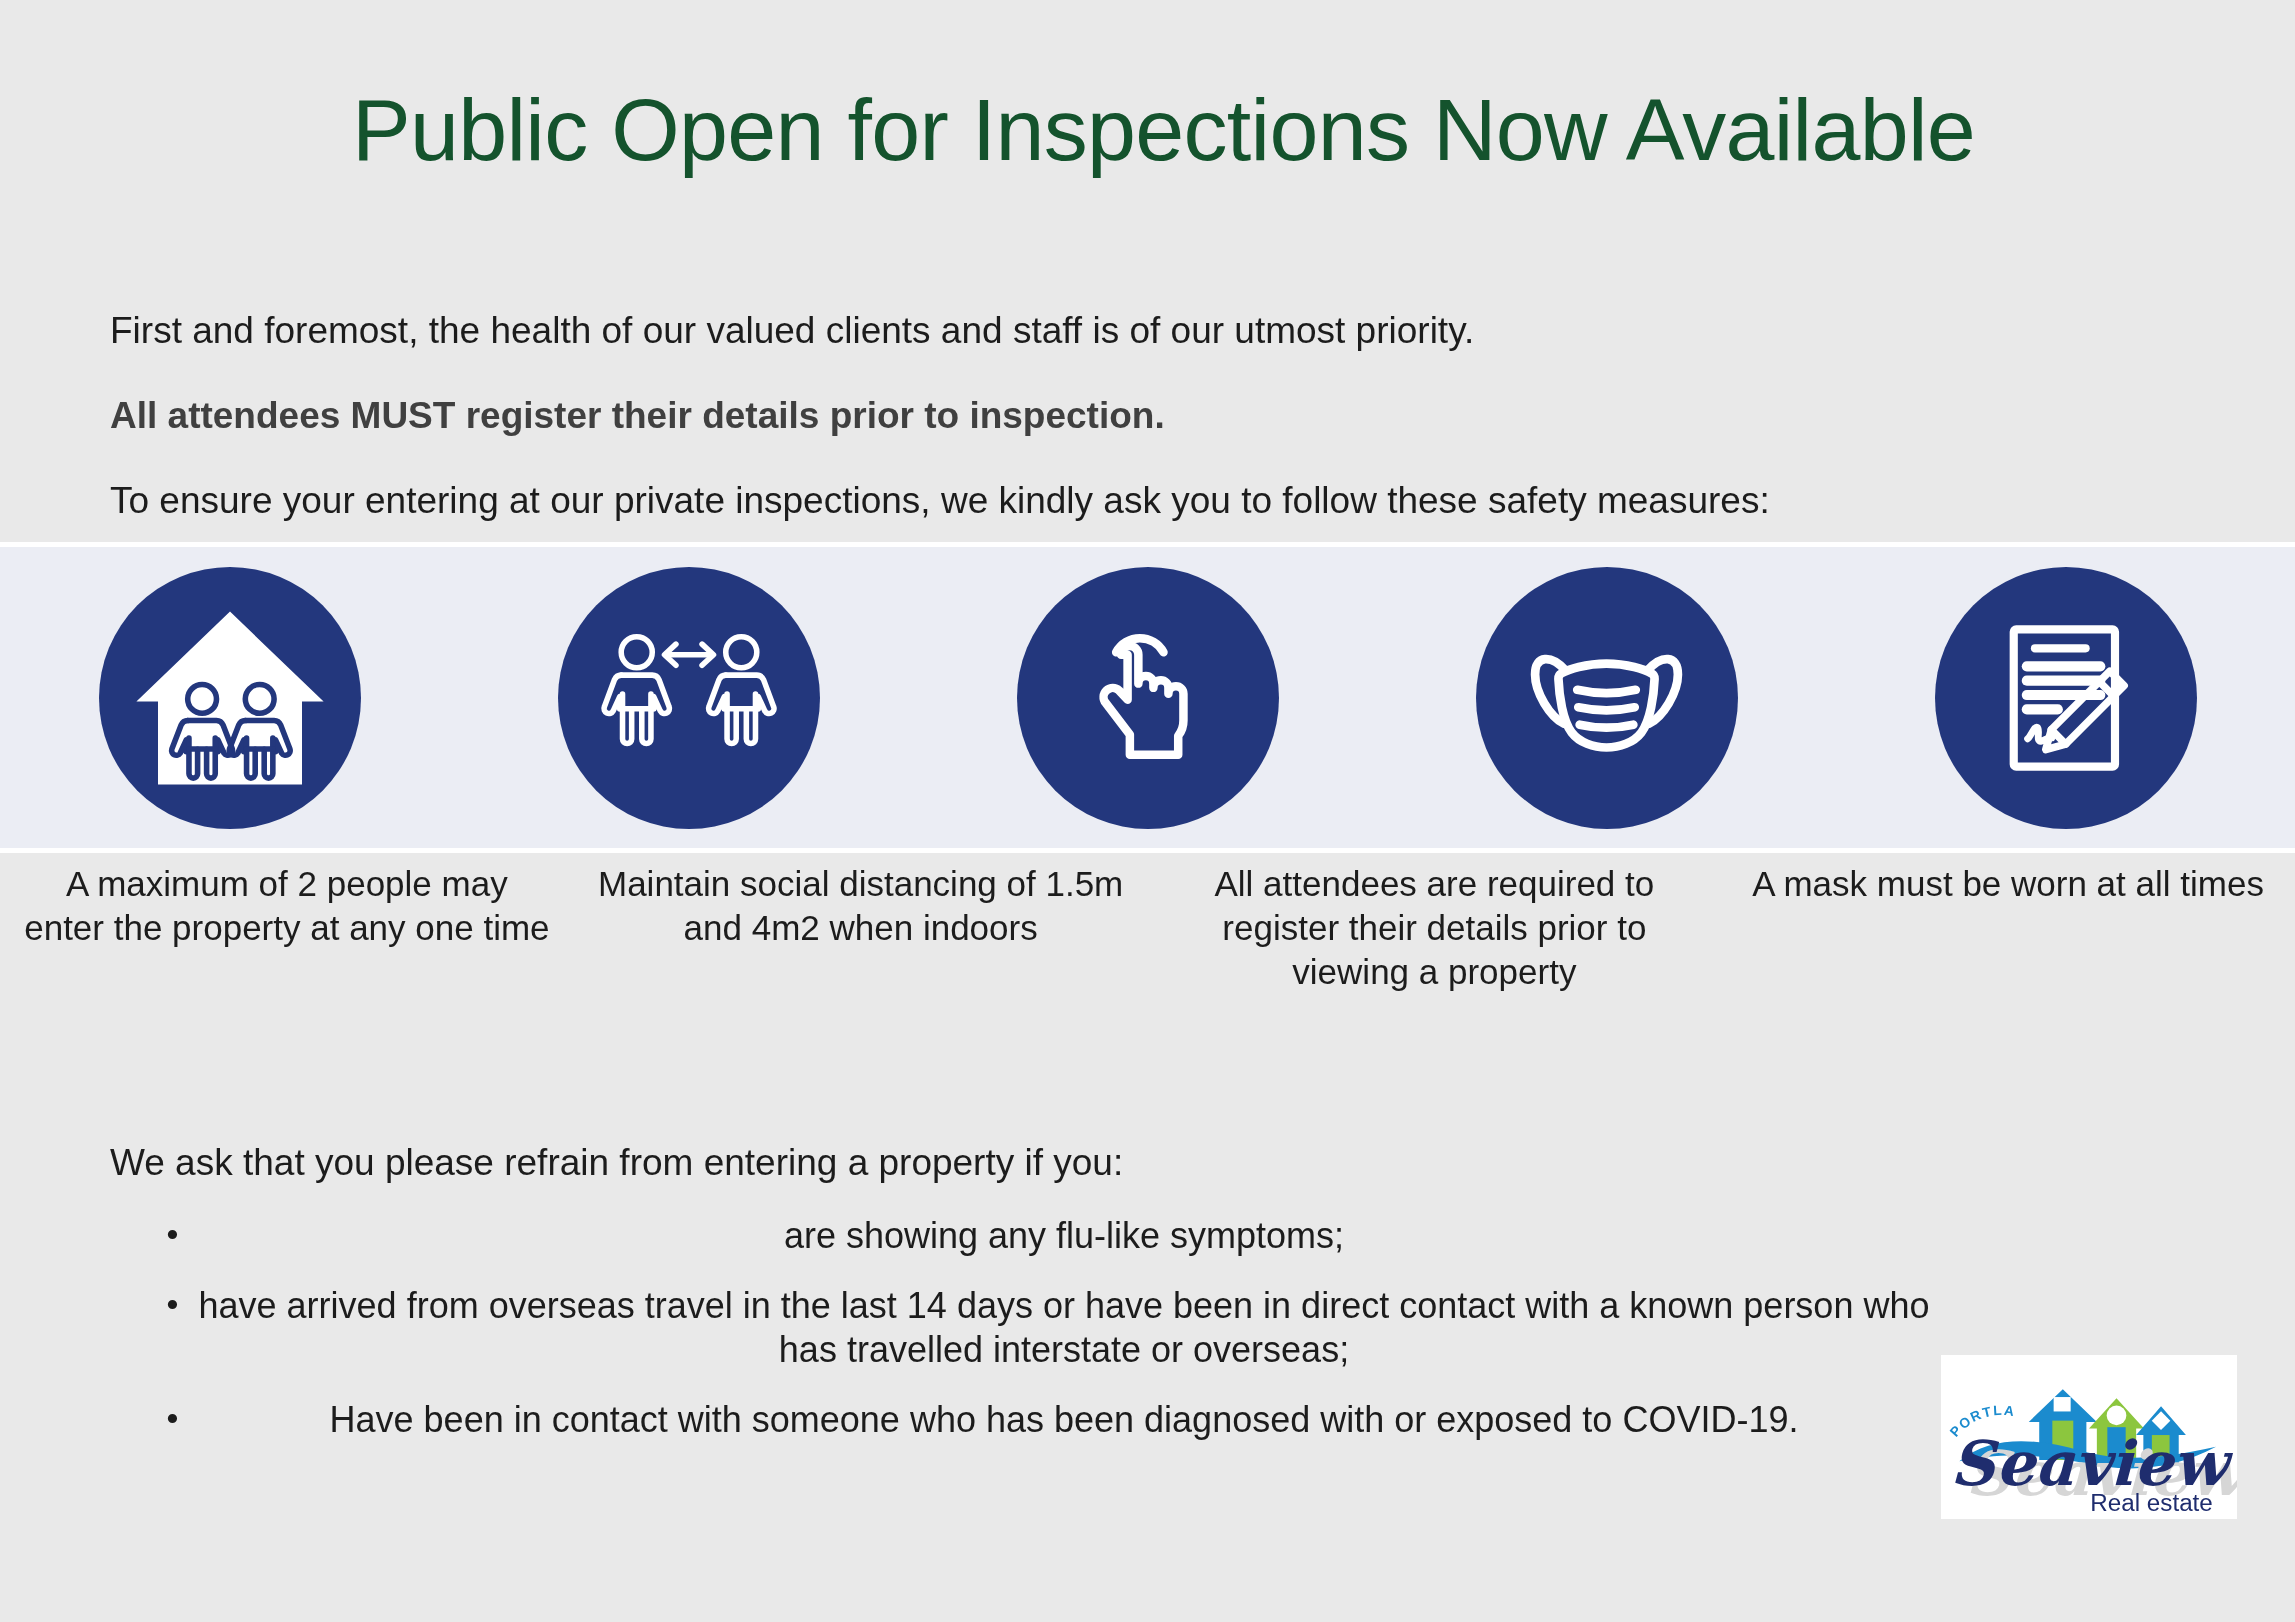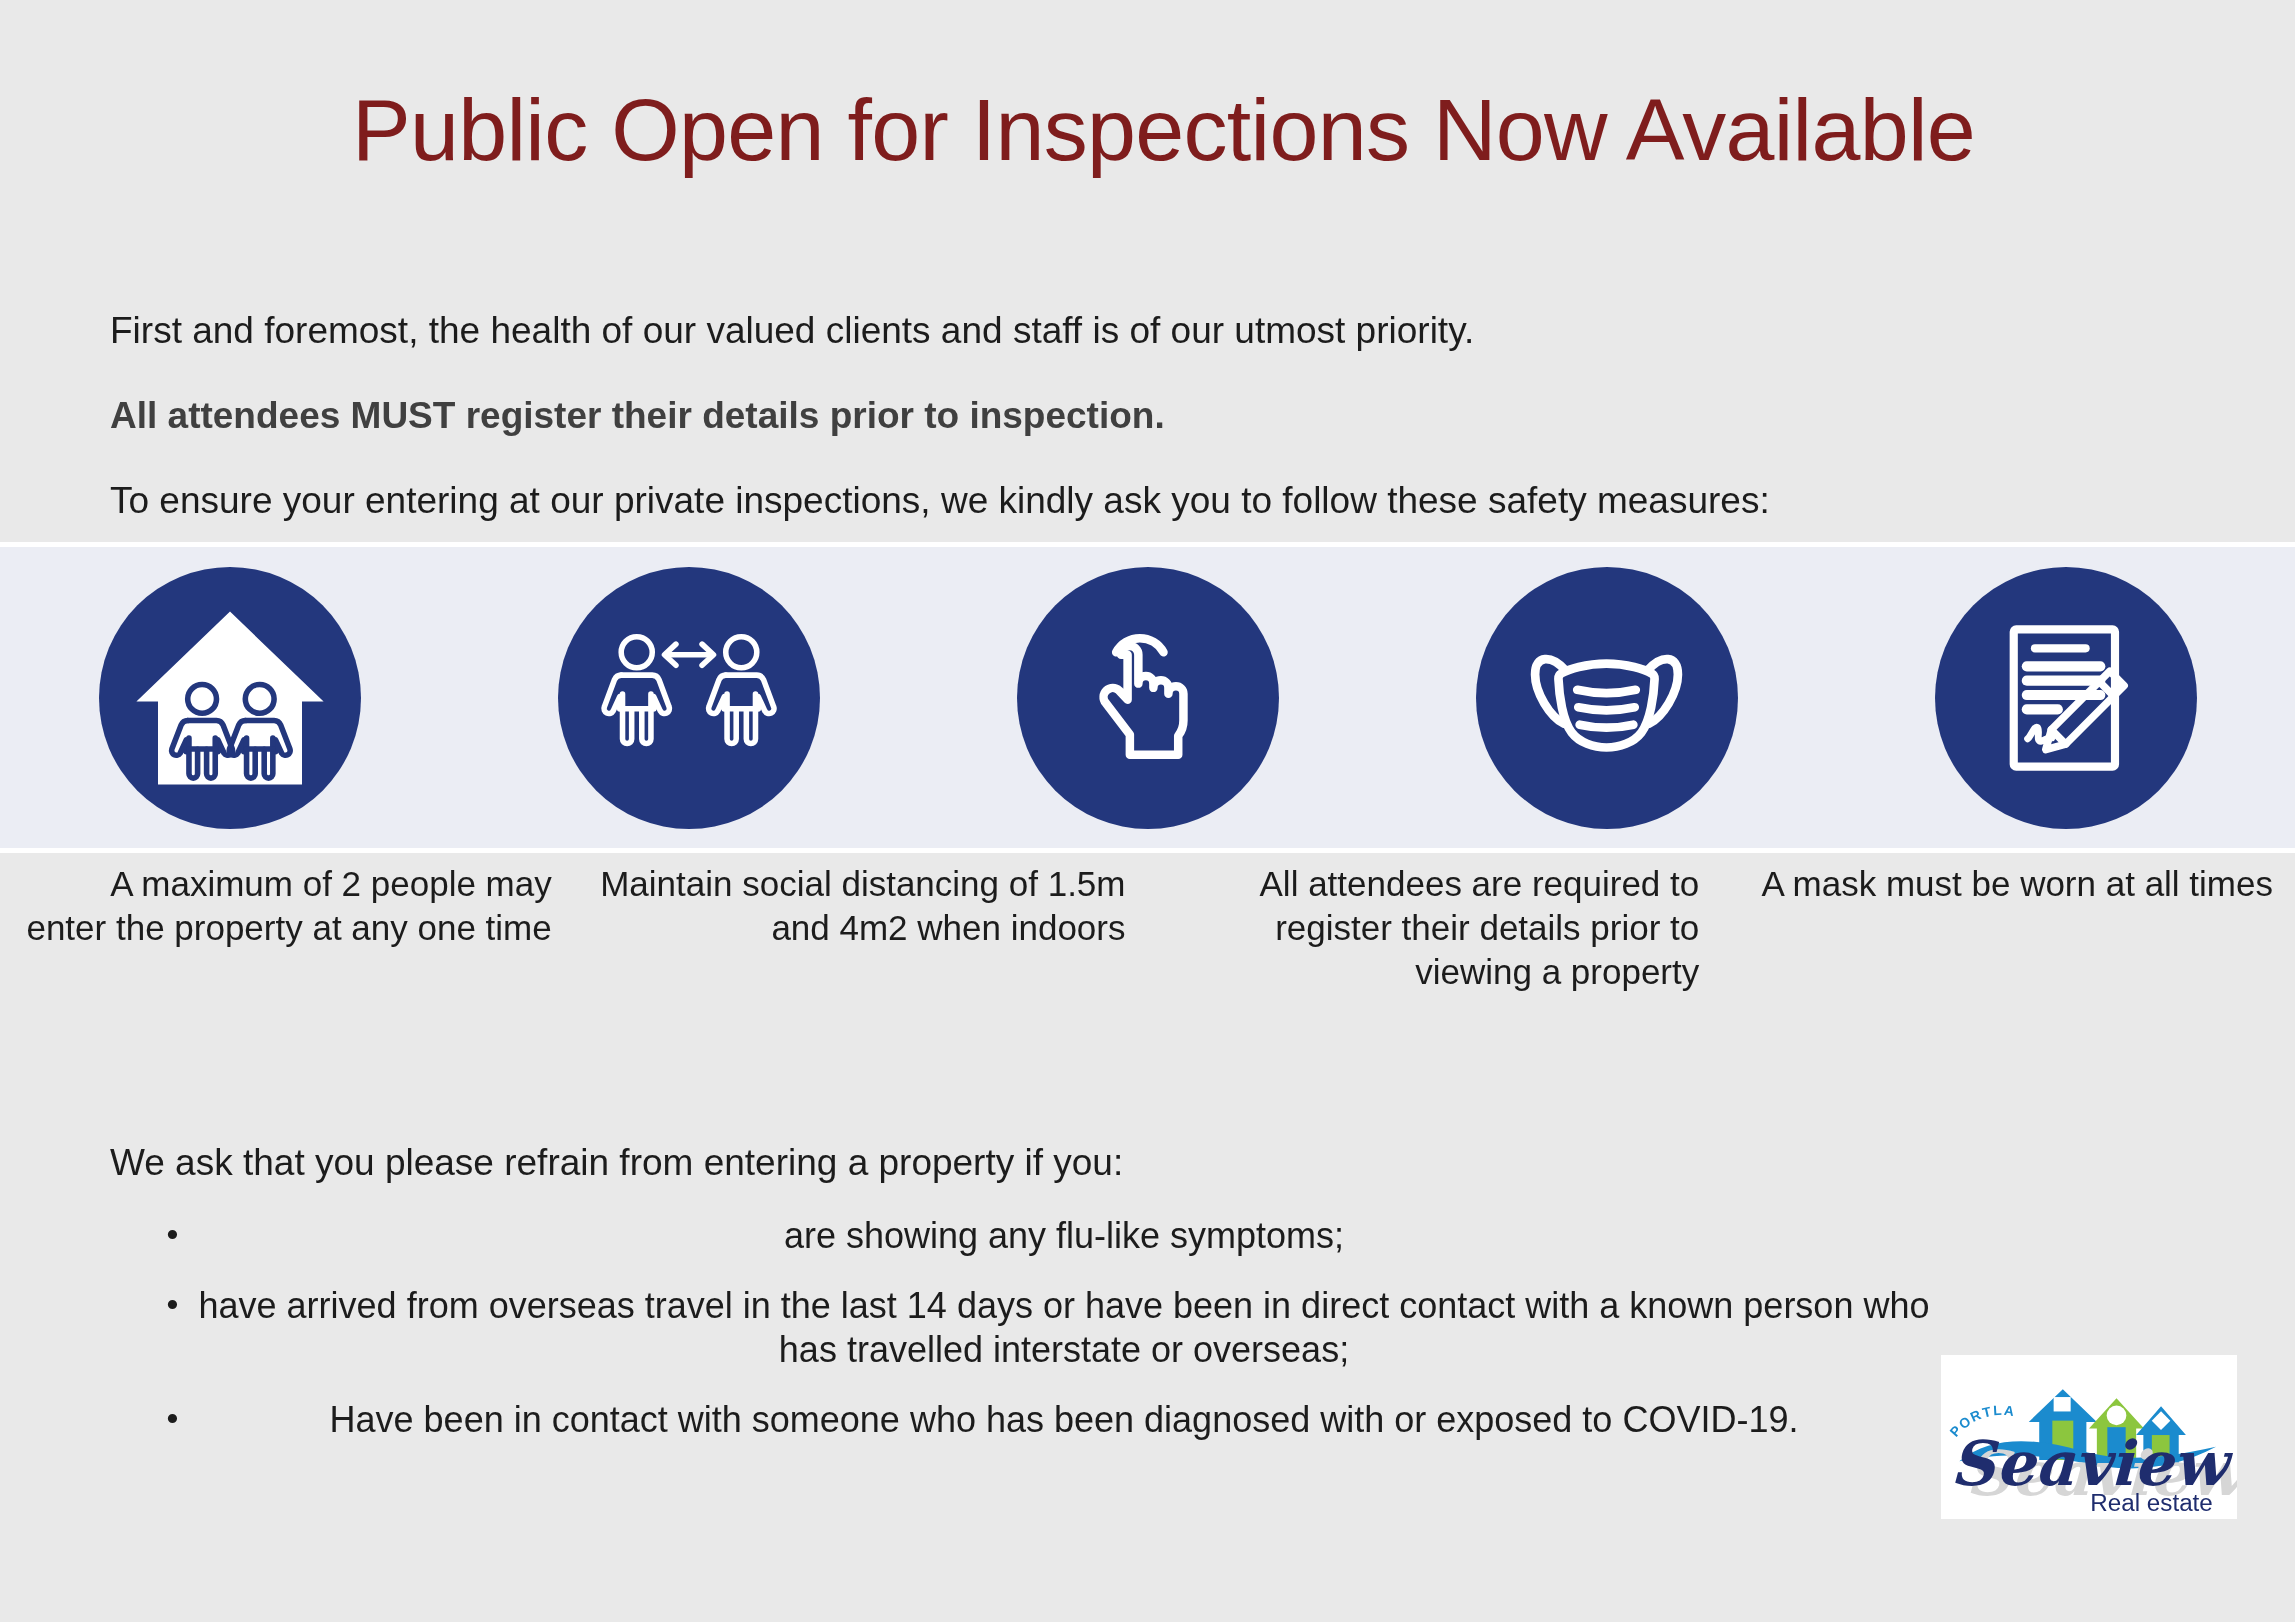--- a/index.html
+++ b/index.html
@@ -26,21 +26,21 @@
     background: #e9e9e9;
   }
   .page-title {
     position: absolute;
     left: 0; top: 84px;
     width: 2295px;
     text-align: center;
     font-size: 88px;
     font-weight: 400;
     letter-spacing: -0.7px;
-    color: #7f1d1d;
+    color: #14532d;
     font-family: "Liberation Sans", sans-serif;
     line-height: 1.05;
     padding-left: 32px;
   }
   .intro {
     position: absolute;
     left: 110px;
     top: 264px;
     width: 2068px;
   }
@@ -103,21 +103,21 @@
 
   
   .caption-row {
     position: absolute;
     left: 0; top: 862px;
     width: 2295px;
     display: flex;
   }
   .caption-cell {
     flex: 1 1 0;
-    text-align: right;
+    text-align: center;
     padding: 0 22px;
   }
   .caption-cell p {
     font-size: 35px;
     line-height: 1.26;
     color: #1c1c1c;
     font-weight: 400;
   }
 
   

